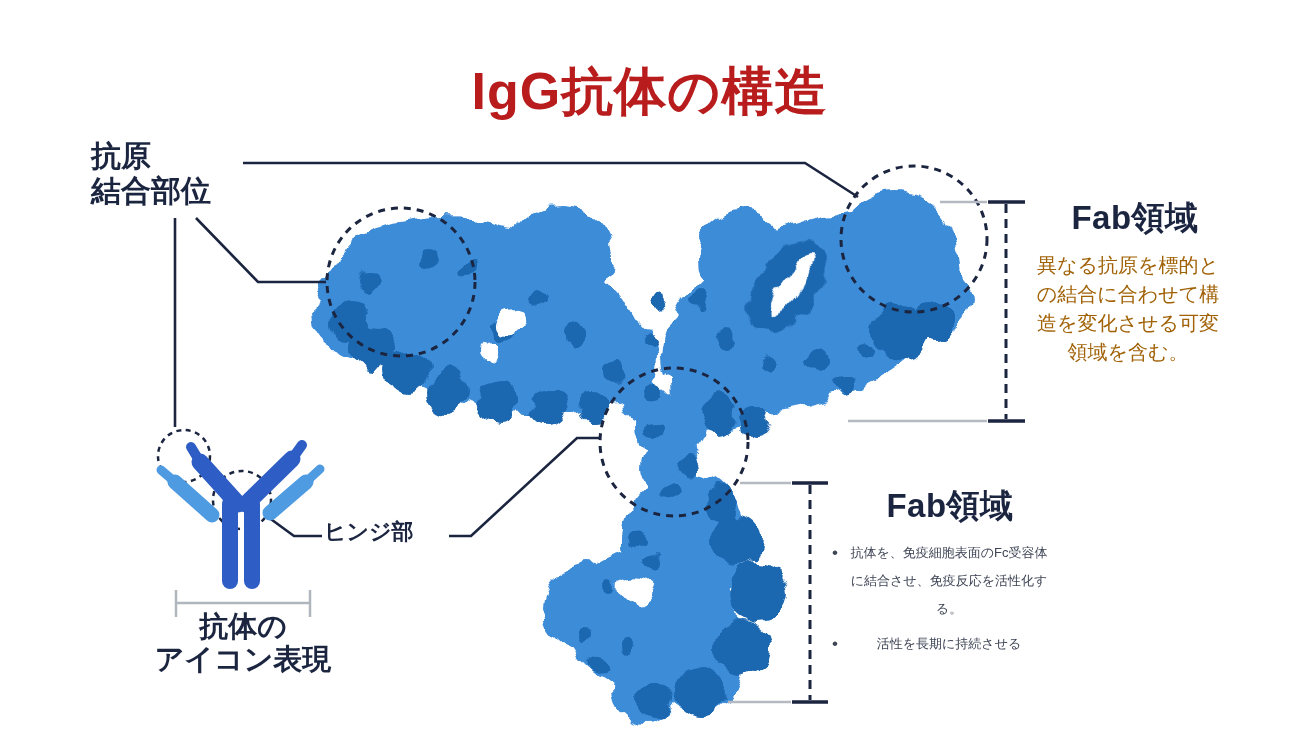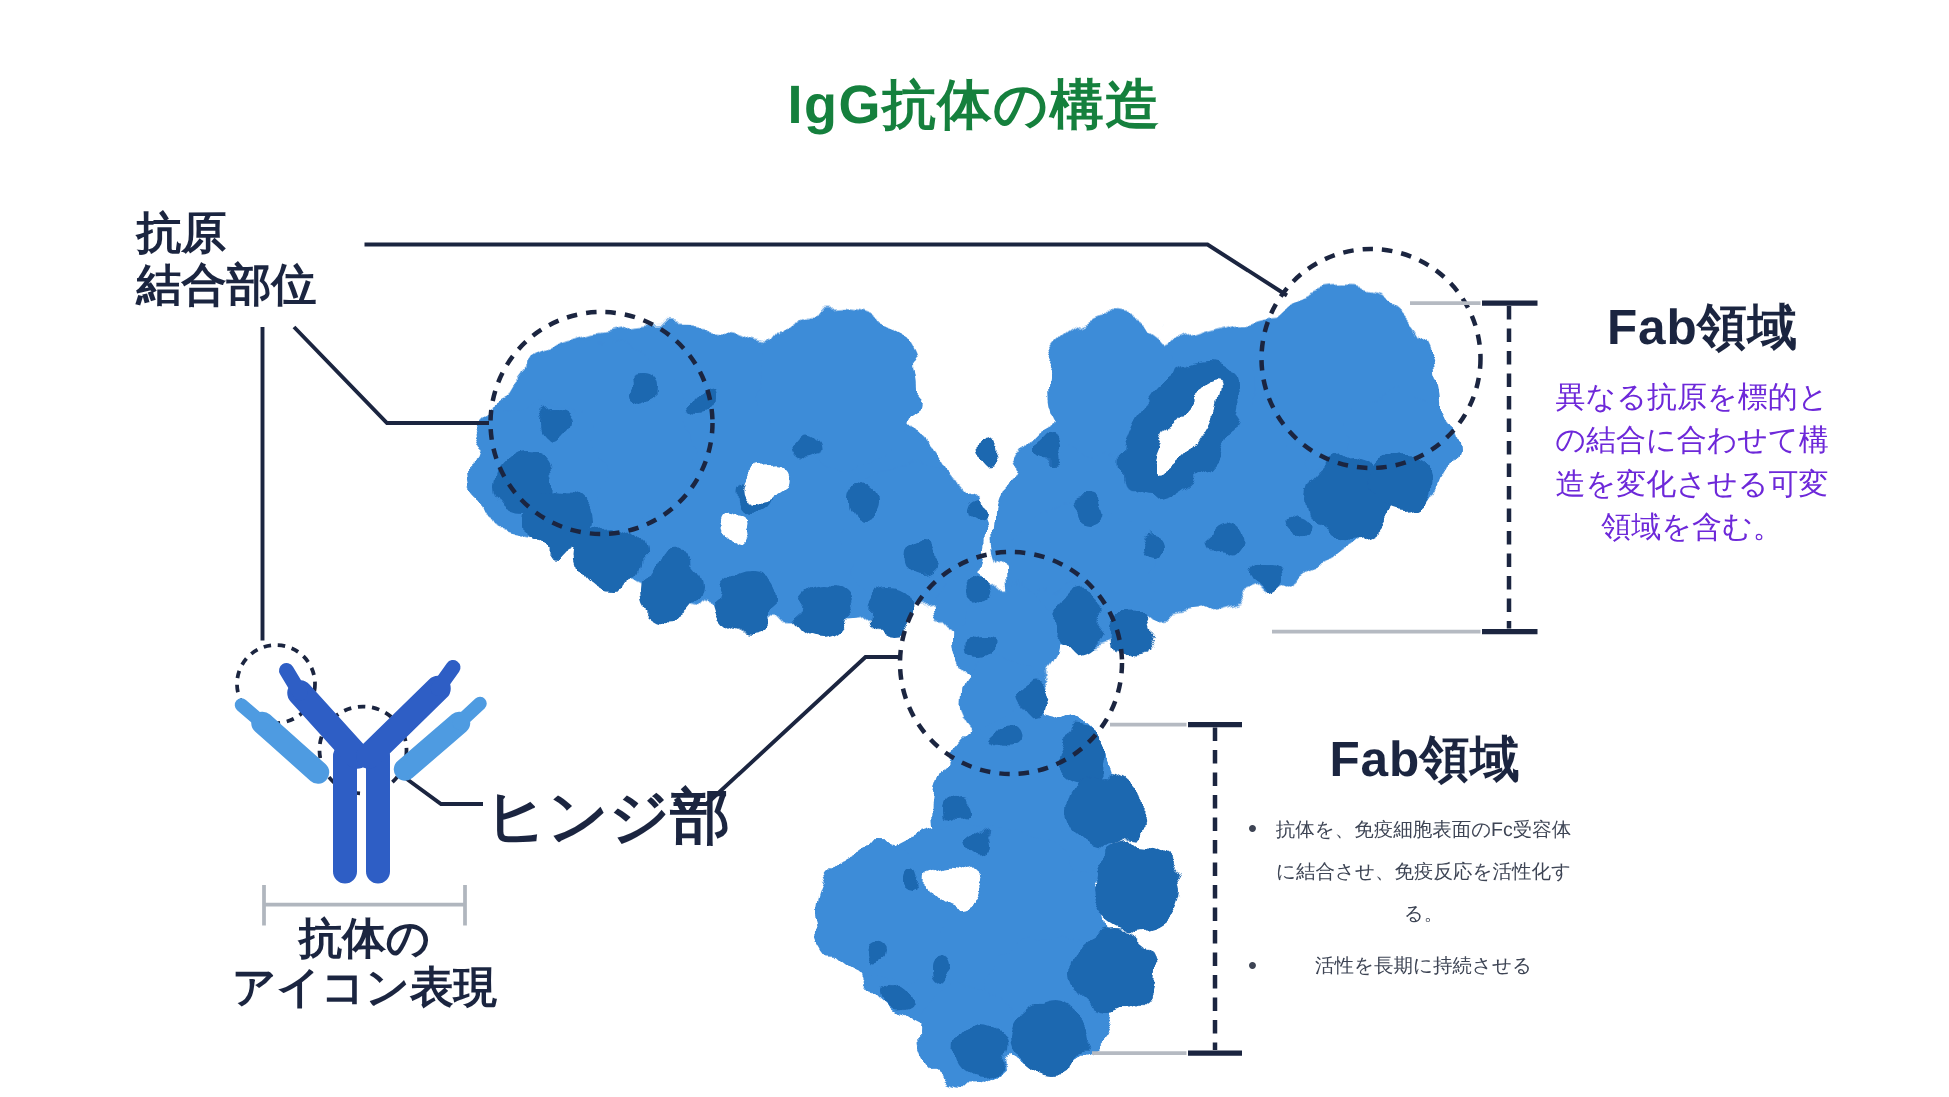--- a/index.html
+++ b/index.html
@@ -4,34 +4,34 @@
 <style>
   html,body{margin:0;padding:0;}
   body{
     width:1299px;height:731px;position:relative;background:#ffffff;overflow:hidden;
     font-family:"Liberation Sans","DejaVu Sans",sans-serif;
   }
   .stage{position:absolute;inset:0;}
   svg.gfx{position:absolute;left:0;top:0;}
   .page-title{
     position:absolute;left:0;top:22px;width:100%;text-align:center;
-    font-size:36px;font-weight:800;color:#15803d;letter-spacing:1px;
+    font-size:52px;font-weight:800;color:#b91c1c;letter-spacing:1px;
   }
   .lbl{position:absolute;color:#1b2540;font-weight:800;}
   .lbl-antigen{left:91px;top:138px;width:160px;text-align:left;font-size:30px;line-height:35px;}
-  .lbl-hinge{left:324px;top:517px;font-size:40px;}
+  .lbl-hinge{left:324px;top:517px;font-size:22px;}
   .lbl-icon-caption{left:153px;top:610px;width:180px;text-align:center;font-size:29px;line-height:33px;}
   .callout{position:absolute;text-align:center;}
   .callout-fab{left:1030px;top:196px;width:210px;}
   .callout-fc{left:830px;top:484px;width:240px;}
   .callout h2{
     margin:0 0 10px 0;font-size:33px;font-weight:800;color:#1b2540;letter-spacing:0.5px;
   }
   .callout .body{
-    font-size:20px;line-height:29px;color:#6d28d9;width:196px;
+    font-size:20px;line-height:29px;color:#a16207;width:196px;
   }
   .callout ul{list-style:none;margin:0;padding:0;width:218px;}
   .callout li{
     position:relative;padding-left:20px;font-size:13px;line-height:28px;color:#3d4454;margin-bottom:7px;
   }
   .callout li::before{
     content:"\2022";position:absolute;left:2px;top:0;color:#3d4454;font-size:17px;
   }
 </style>
 </head>

